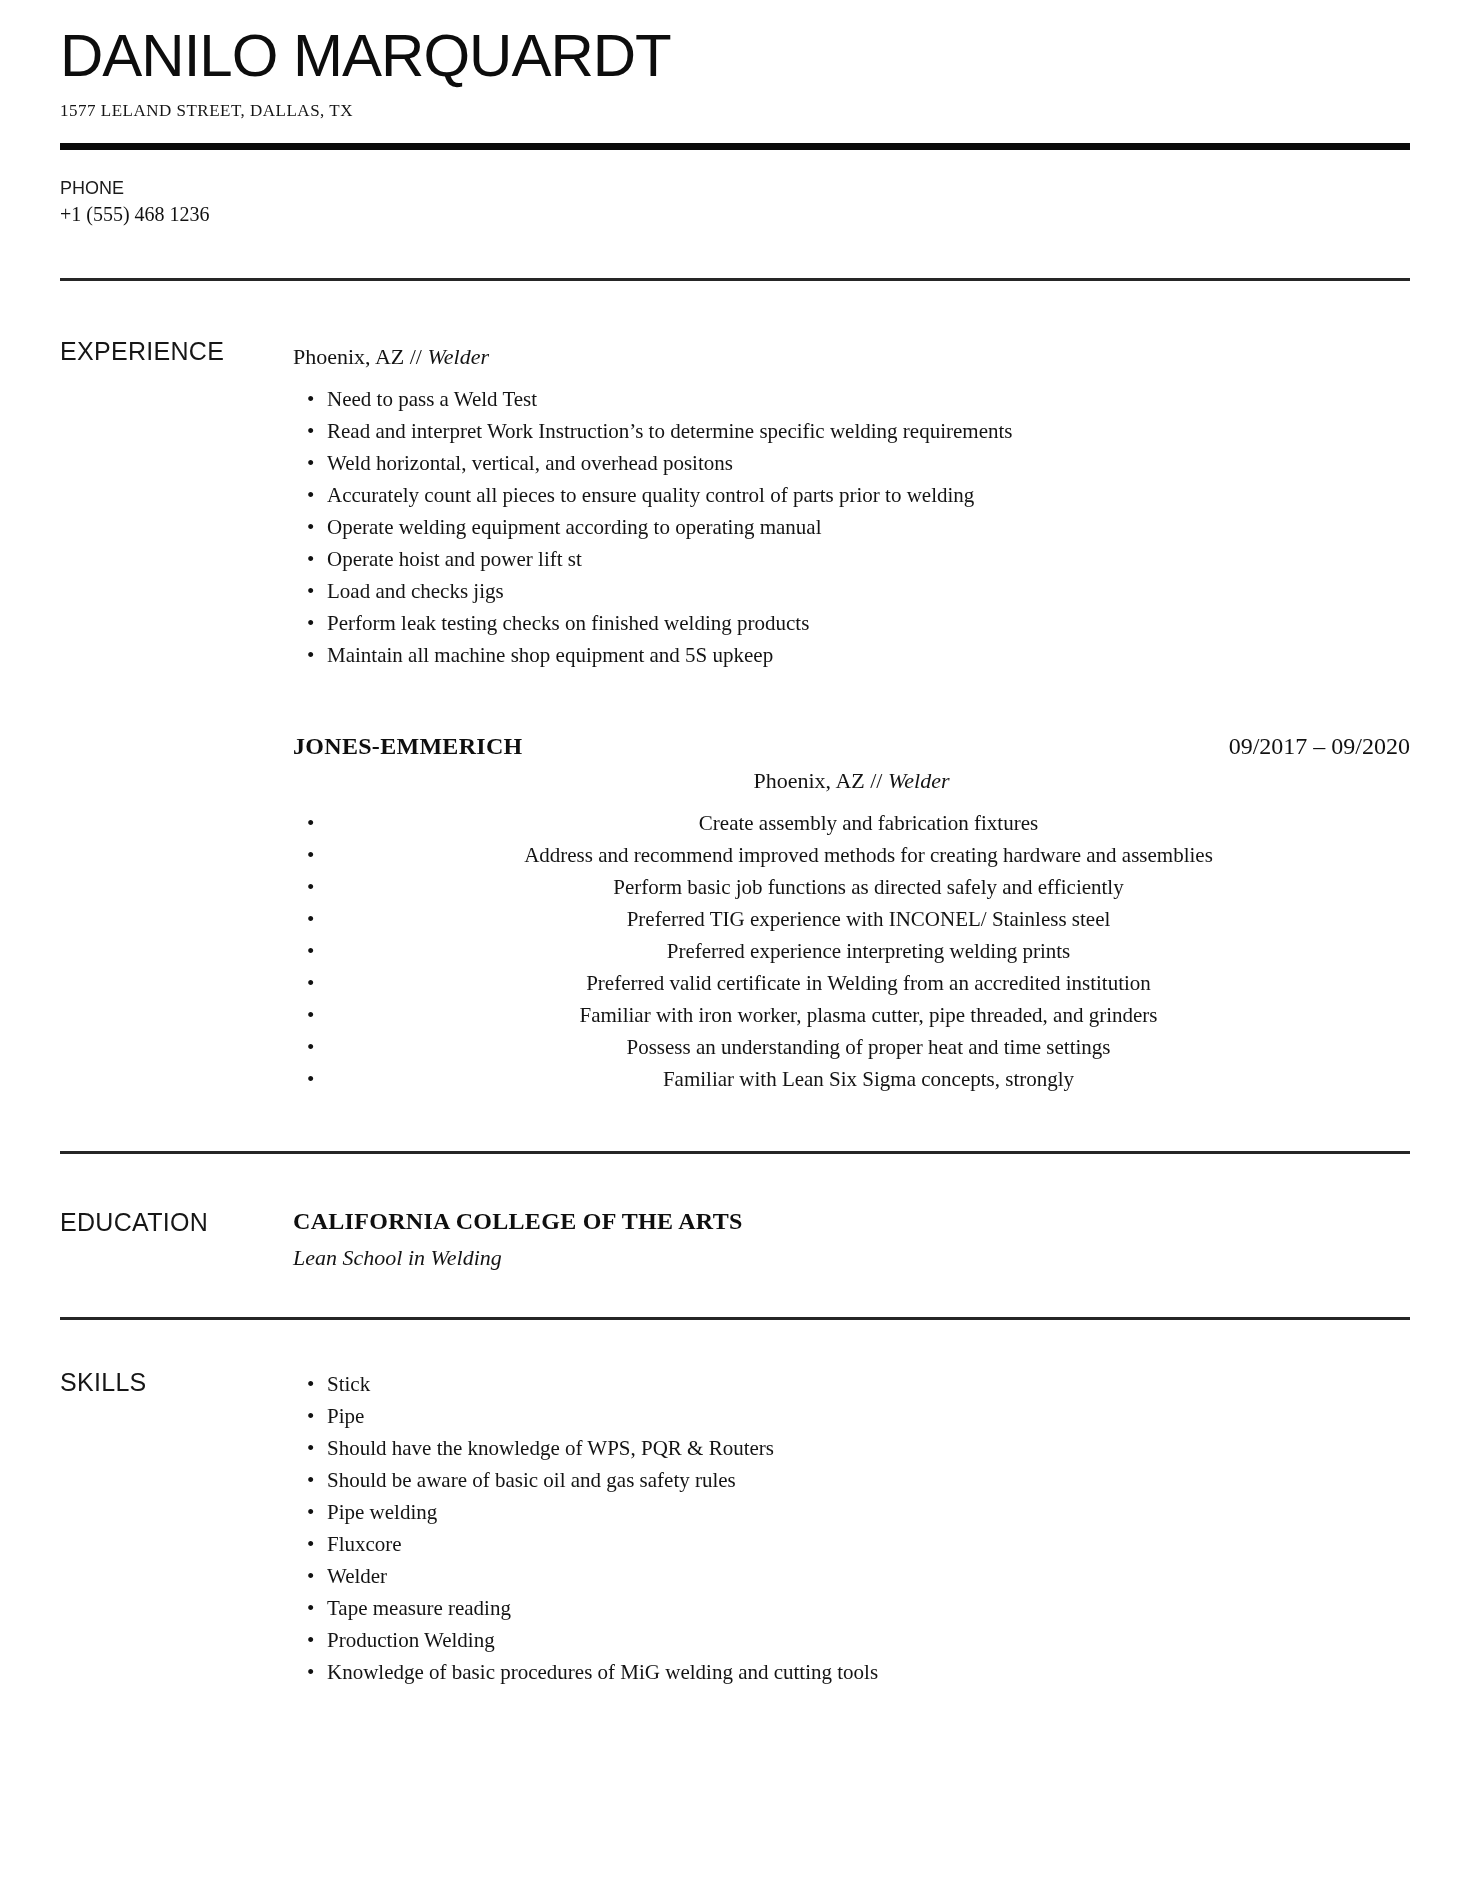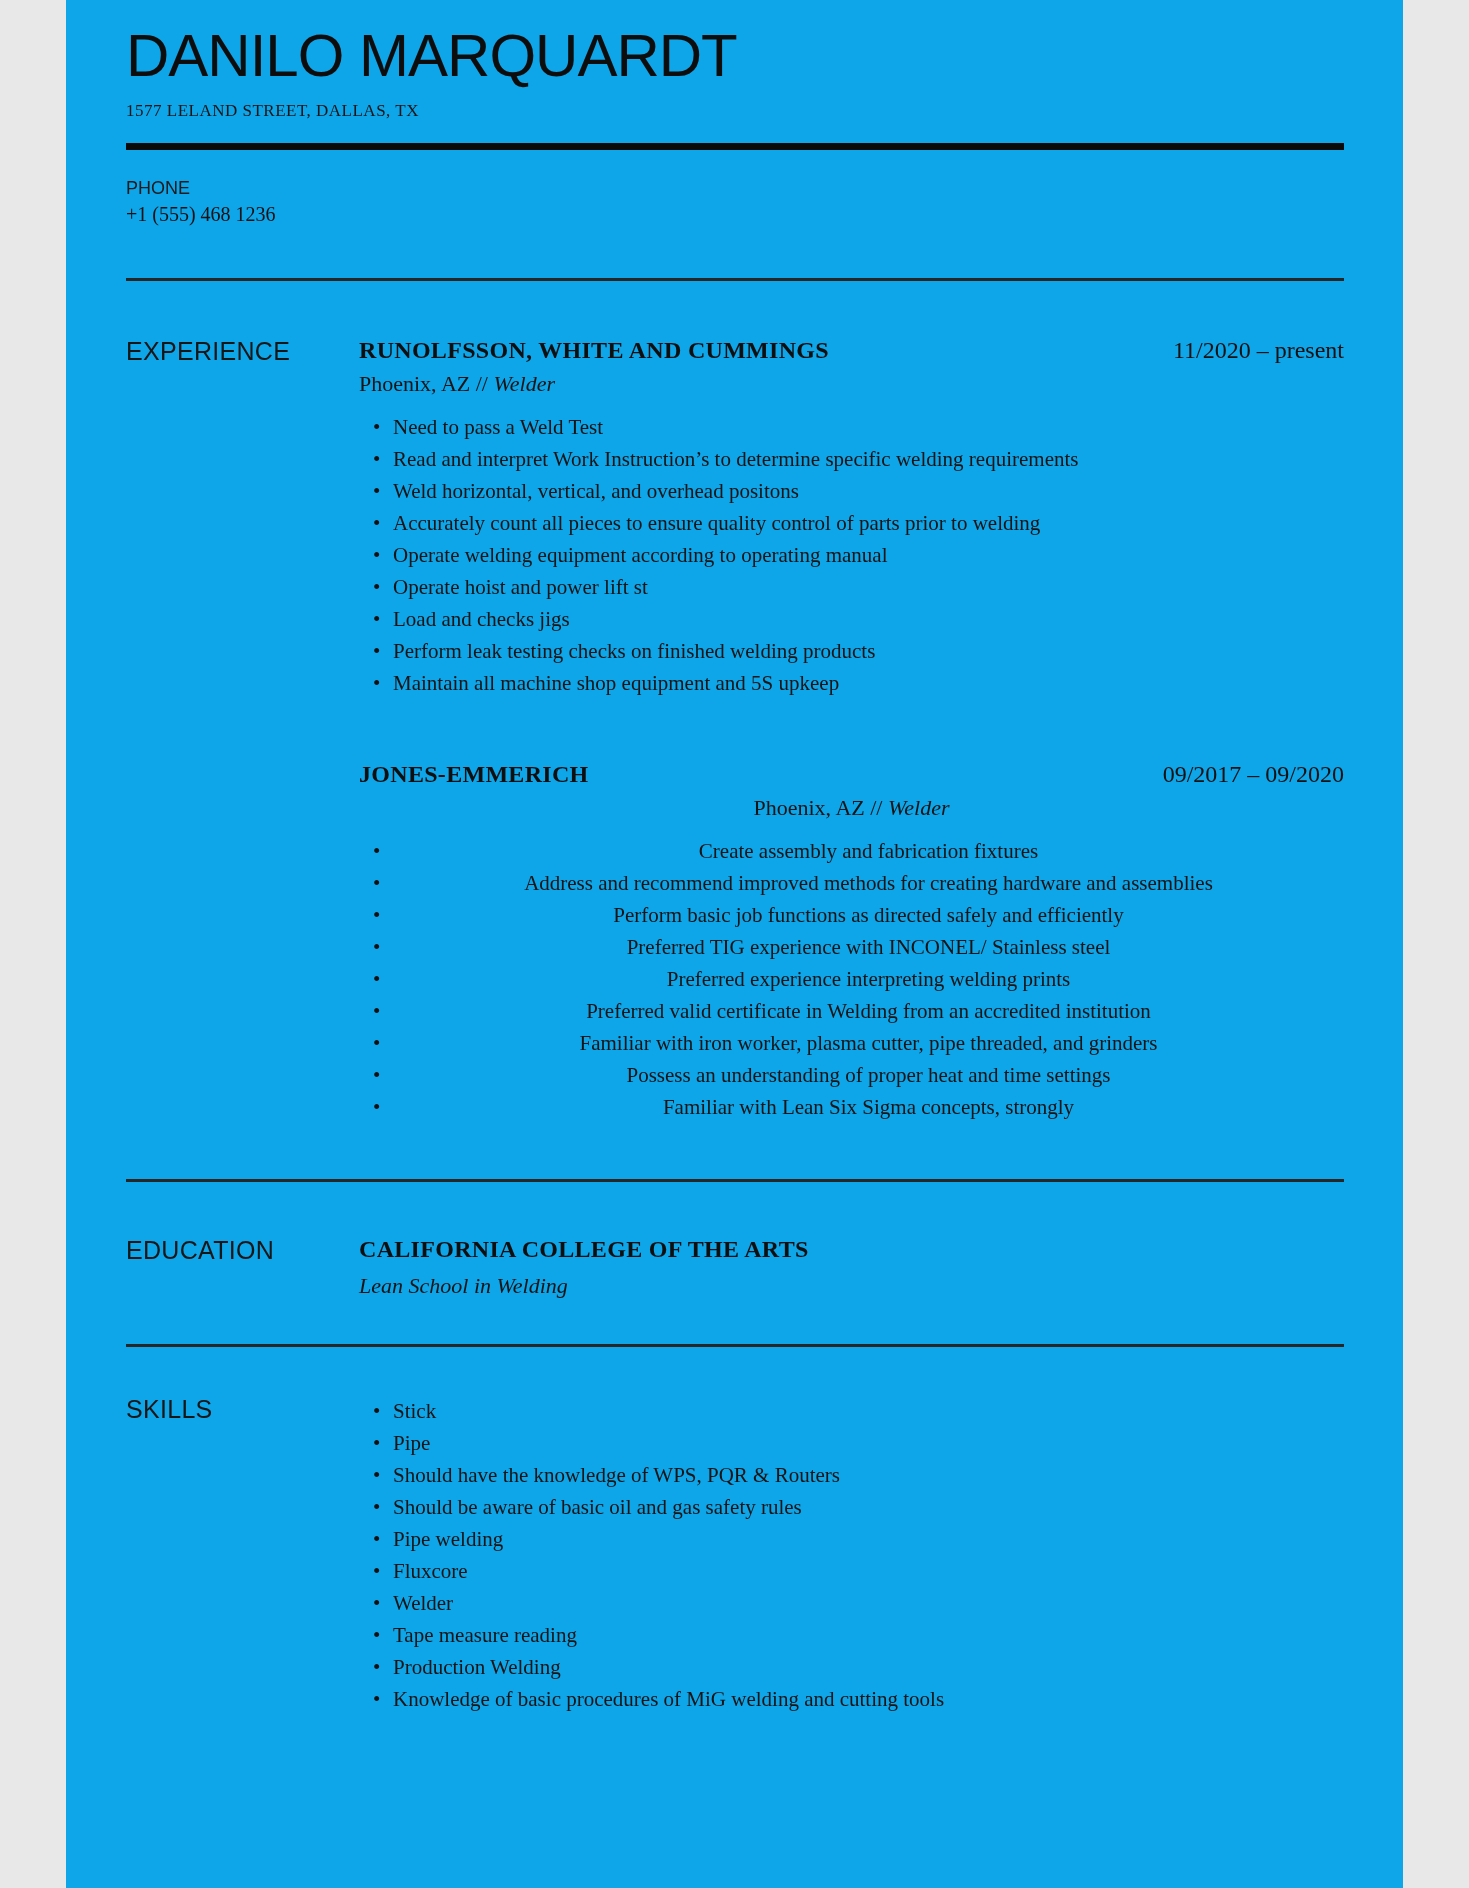--- a/index.html
+++ b/index.html
@@ -1,23 +1,23 @@
 <!DOCTYPE html>
 <html><head>
 <meta charset="utf-8">
 <style>
   * { margin: 0; padding: 0; box-sizing: border-box; }
   html, body { background: #e8e8e8; }
   body { font-family: "Liberation Serif", serif; color: #111; }
 
   .page {
-    width: 1337px;
+    width: 1469px;
     height: 1888px;
     margin: 0 auto;
-    background: #0ea5e9;
+    background: #ffffff;
     padding: 26px 59px 0 60px;
     overflow: hidden;
     position: relative;
   }
 
   
   .name {
     font-family: "Liberation Sans", sans-serif;
     font-weight: 400;
     font-size: 60px;
@@ -151,24 +151,20 @@
     <div class="contact-value">+1 (555) 468 1236</div>
   </div>
 
   <div class="rule-thin rule-exp"></div>
 
   <div class="section sec-exp">
     <div class="sec-label">EXPERIENCE</div>
     <div class="sec-content">
 
       <article class="job">
-        <div class="job-head">
-          <h3 class="company">RUNOLFSSON, WHITE AND CUMMINGS</h3>
-          <div class="dates">11/2020 – present</div>
-        </div>
         <div class="job-sub">
           <span>Phoenix, AZ</span>
           <span class="sep">//</span>
           <em>Welder</em>
         </div>
         <ul class="bullets">
 
             <li>Need to pass a Weld Test</li>
 
             <li>Read and interpret Work Instruction’s to determine specific welding requirements</li>

